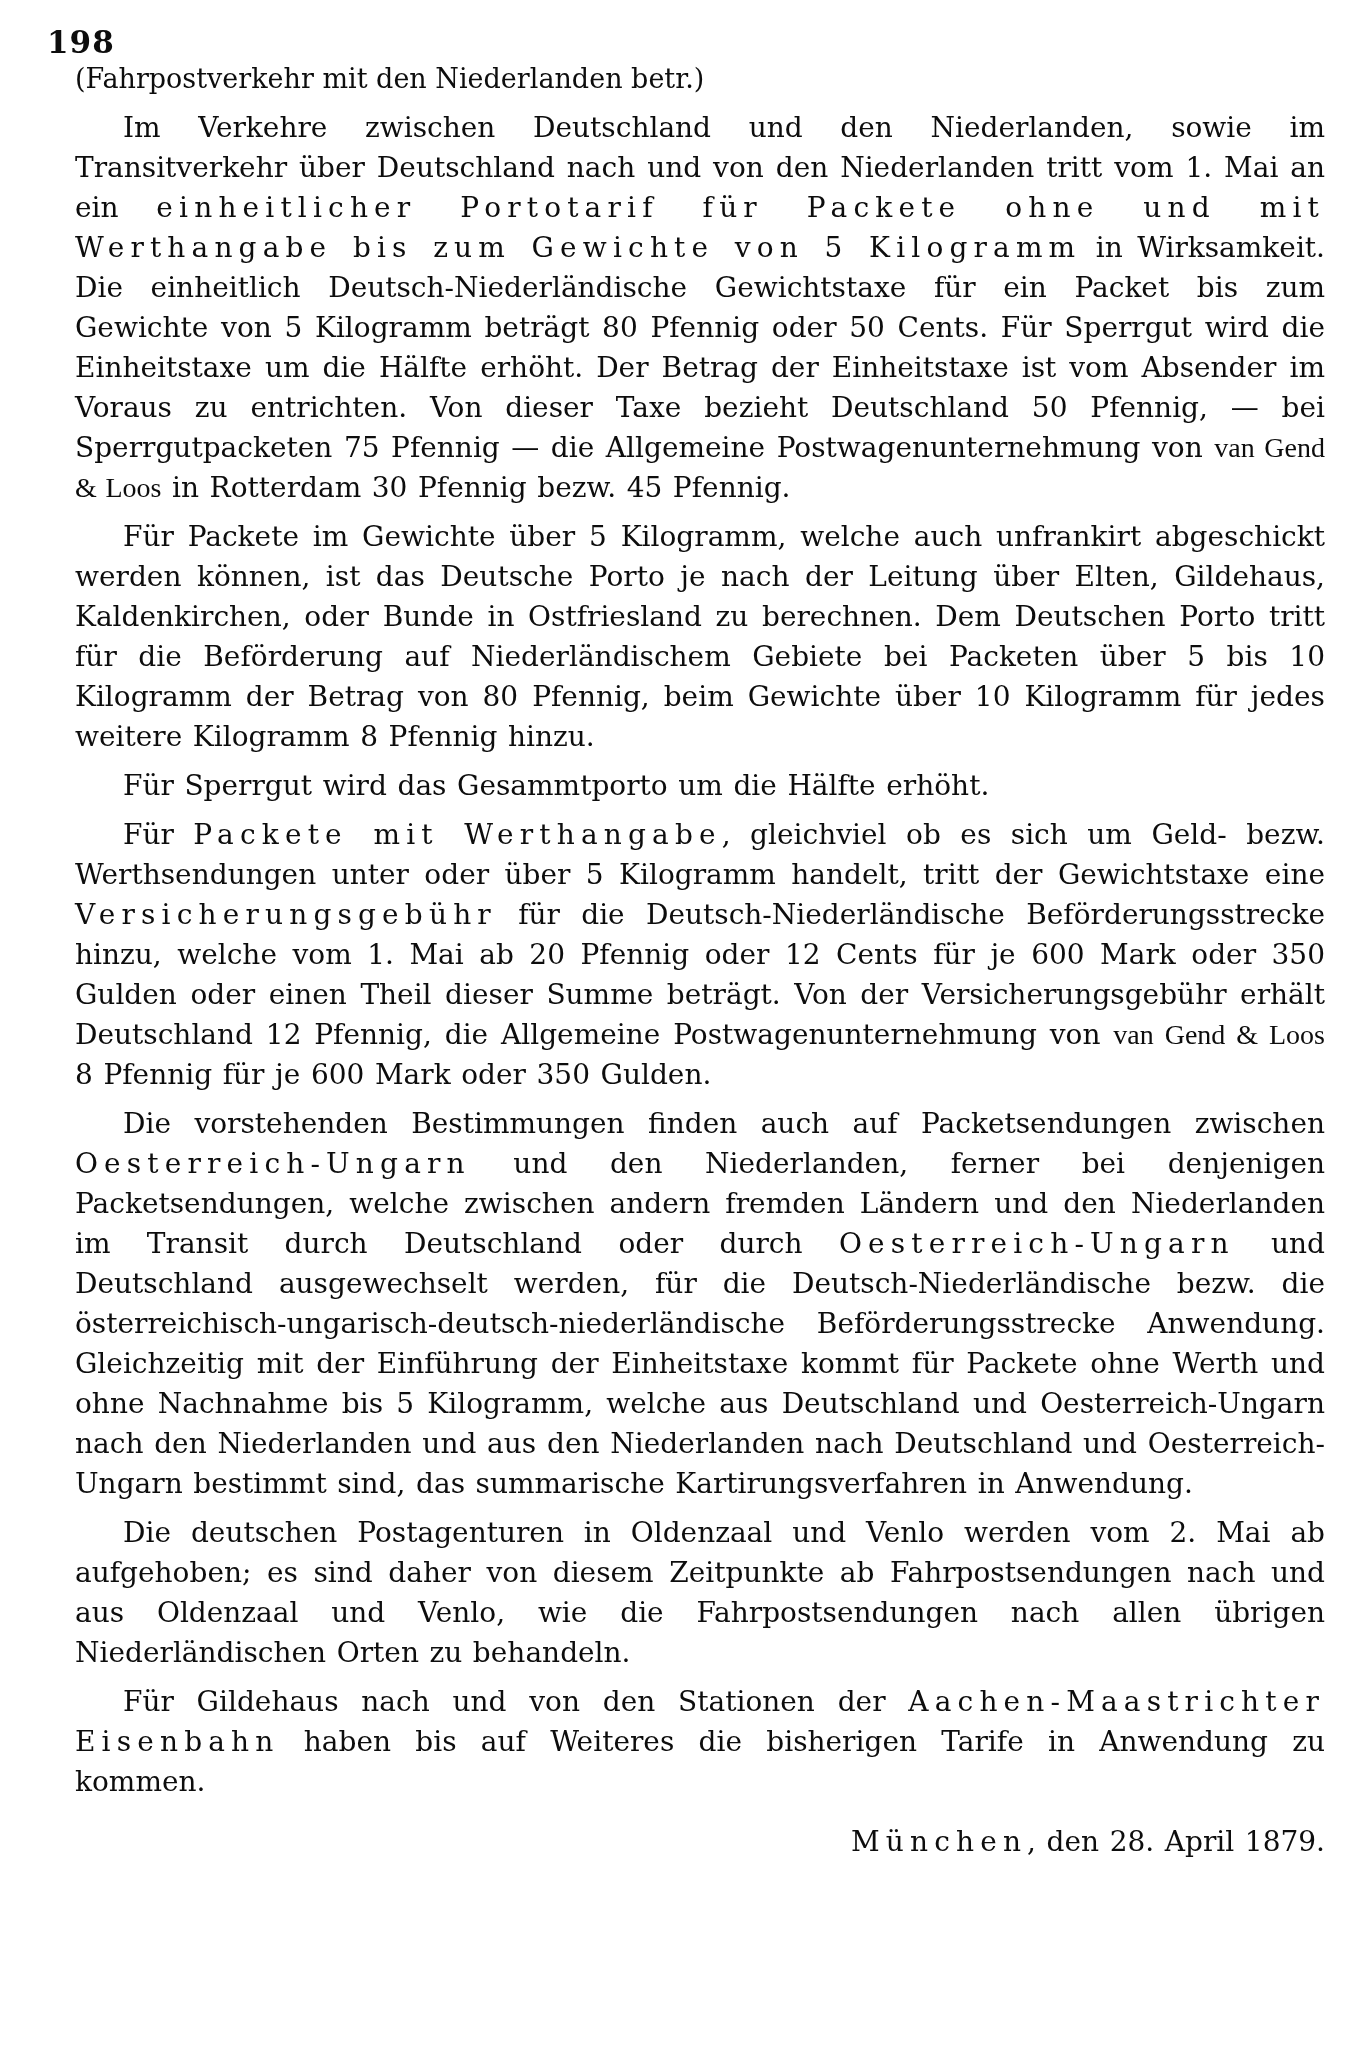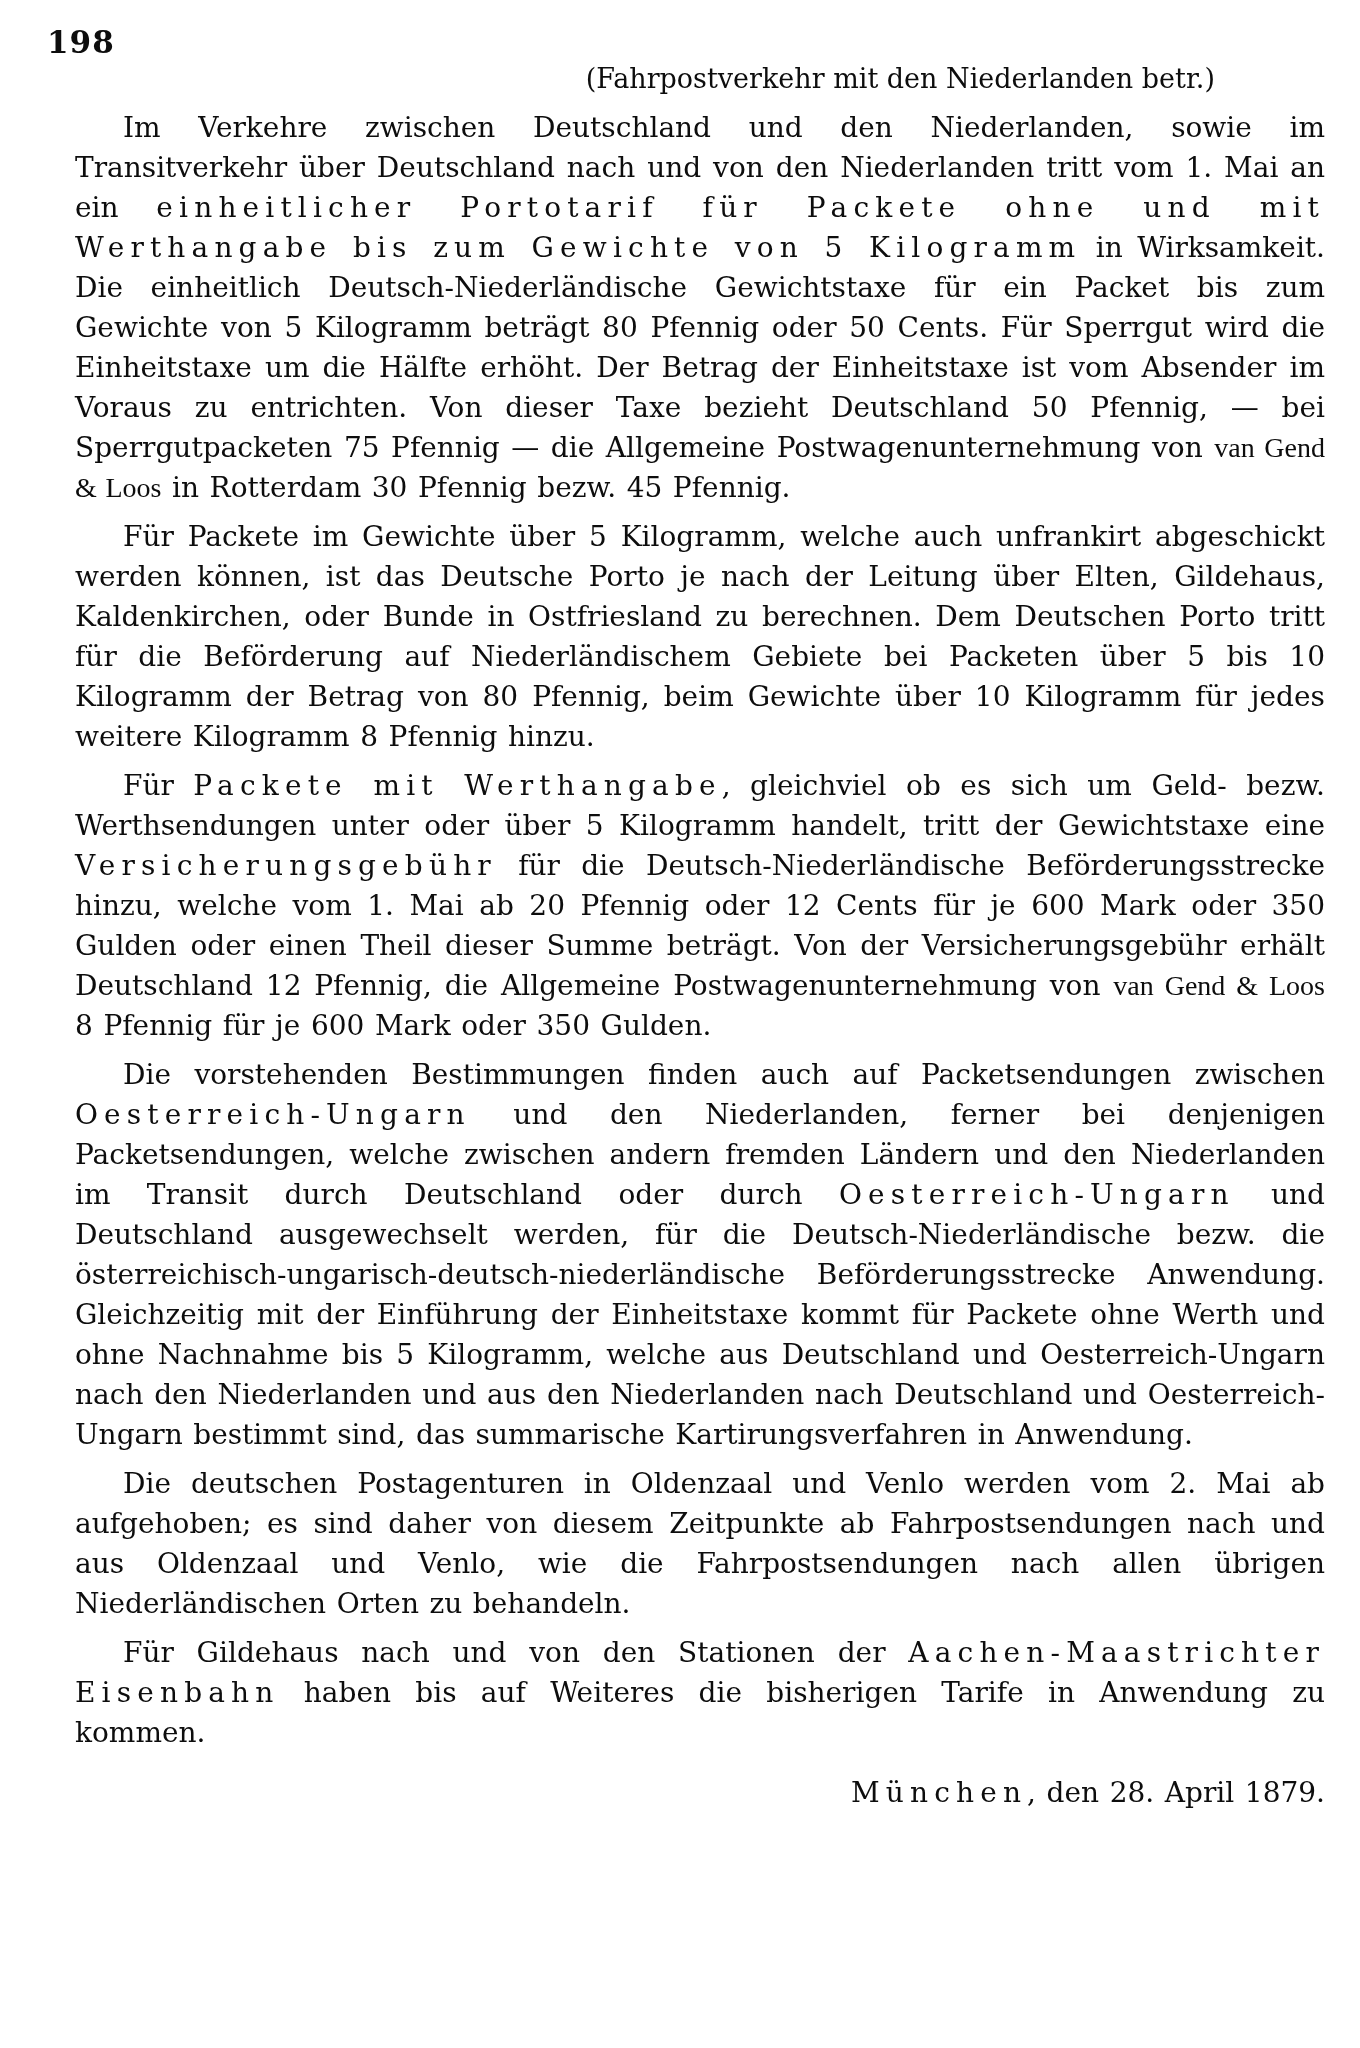--- a/index.html
+++ b/index.html
@@ -23,21 +23,21 @@
     letter-spacing: 1px;
   }
   .doc-number {
     font-weight: bold;
     font-size: 28px;
     line-height: 1;
     margin-left: -28px;
     margin-top: 28px;
   }
   .heading {
-    text-align: right;
+    text-align: left;
     font-size: 27px;
     line-height: 1.1;
     margin-top: 6px;
     margin-right: 120px; 
   }
   .body { margin-top: 14px; }
   .para {
     font-size: 28px;
     line-height: 40px;
     text-align: justify;
@@ -56,19 +56,20 @@
 </style>
 </head>
 <body>
 
 <div class="page">
   <div class="page-number">198</div>
   <div class="heading">(Fahrpostverkehr mit den Niederlanden betr.)</div>
   <div class="body" id="paragraphs">
       <p class="para"><span class="run normal">Im Verkehre zwischen Deutschland und den Niederlanden, sowie im Transitverkehr über Deutschland nach und von den Niederlanden tritt vom 1. Mai an ein </span><span class="run spaced">einheitlicher Portotarif für Packete ohne und mit Werthangabe bis zum Gewichte von 5 Kilogramm</span><span class="run normal"> in Wirksamkeit. Die einheitlich Deutsch-Niederländische Gewichtstaxe für ein Packet bis zum Gewichte von 5 Kilogramm beträgt 80 Pfennig oder 50 Cents. Für Sperrgut wird die Einheitstaxe um die Hälfte erhöht. Der Betrag der Einheitstaxe ist vom Absender im Voraus zu entrichten. Von dieser Taxe bezieht Deutschland 50 Pfennig, — bei Sperrgutpacketen 75 Pfennig — die Allgemeine Postwagenunternehmung von </span><span class="run antiqua">van Gend &amp; Loos</span><span class="run normal"> in Rotterdam 30 Pfennig bezw. 45 Pfennig.</span></p>
       <p class="para"><span class="run normal">Für Packete im Gewichte über 5 Kilogramm, welche auch unfrankirt abgeschickt werden können, ist das Deutsche Porto je nach der Leitung über Elten, Gildehaus, Kaldenkirchen, oder Bunde in Ostfriesland zu berechnen. Dem Deutschen Porto tritt für die Beförderung auf Niederländischem Gebiete bei Packeten über 5 bis 10 Kilogramm der Betrag von 80 Pfennig, beim Gewichte über 10 Kilogramm für jedes weitere Kilogramm 8 Pfennig hinzu.</span></p>
+      <p class="para"><span class="run normal">Für Sperrgut wird das Gesammtporto um die Hälfte erhöht.</span></p>
       <p class="para"><span class="run normal">Für </span><span class="run spaced">Packete mit Werthangabe</span><span class="run normal">, gleichviel ob es sich um Geld- bezw. Werthsendungen unter oder über 5 Kilogramm handelt, tritt der Gewichtstaxe eine </span><span class="run spaced">Versicherungsgebühr</span><span class="run normal"> für die Deutsch-Niederländische Beförderungsstrecke hinzu, welche vom 1. Mai ab 20 Pfennig oder 12 Cents für je 600 Mark oder 350 Gulden oder einen Theil dieser Summe beträgt. Von der Versicherungsgebühr erhält Deutschland 12 Pfennig, die Allgemeine Postwagenunternehmung von </span><span class="run antiqua">van Gend &amp; Loos</span><span class="run normal"> 8 Pfennig für je 600 Mark oder 350 Gulden.</span></p>
       <p class="para"><span class="run normal">Die vorstehenden Bestimmungen finden auch auf Packetsendungen zwischen </span><span class="run spaced">Oesterreich-Ungarn</span><span class="run normal"> und den Niederlanden, ferner bei denjenigen Packetsendungen, welche zwischen andern fremden Ländern und den Niederlanden im Transit durch Deutschland oder durch </span><span class="run spaced">Oesterreich-Ungarn</span><span class="run normal"> und Deutschland ausgewechselt werden, für die Deutsch-Niederländische bezw. die österreichisch-ungarisch-deutsch-niederländische Beförderungsstrecke Anwendung. Gleichzeitig mit der Einführung der Einheitstaxe kommt für Packete ohne Werth und ohne Nachnahme bis 5 Kilogramm, welche aus Deutschland und Oesterreich-Ungarn nach den Niederlanden und aus den Niederlanden nach Deutschland und Oesterreich-Ungarn bestimmt sind, das summarische Kartirungsverfahren in Anwendung.</span></p>
       <p class="para"><span class="run normal">Die deutschen Postagenturen in Oldenzaal und Venlo werden vom 2. Mai ab aufgehoben; es sind daher von diesem Zeitpunkte ab Fahrpostsendungen nach und aus Oldenzaal und Venlo, wie die Fahrpostsendungen nach allen übrigen Niederländischen Orten zu behandeln.</span></p>
       <p class="para"><span class="run normal">Für Gildehaus nach und von den Stationen der </span><span class="run spaced">Aachen-Maastrichter Eisenbahn</span><span class="run normal"> haben bis auf Weiteres die bisherigen Tarife in Anwendung zu kommen.</span></p>
       <p class="para dateline"><span class="run spaced">München</span><span class="run normal">, den 28. April 1879.</span></p>
     </div>
 </div>
 
 </body></html>

